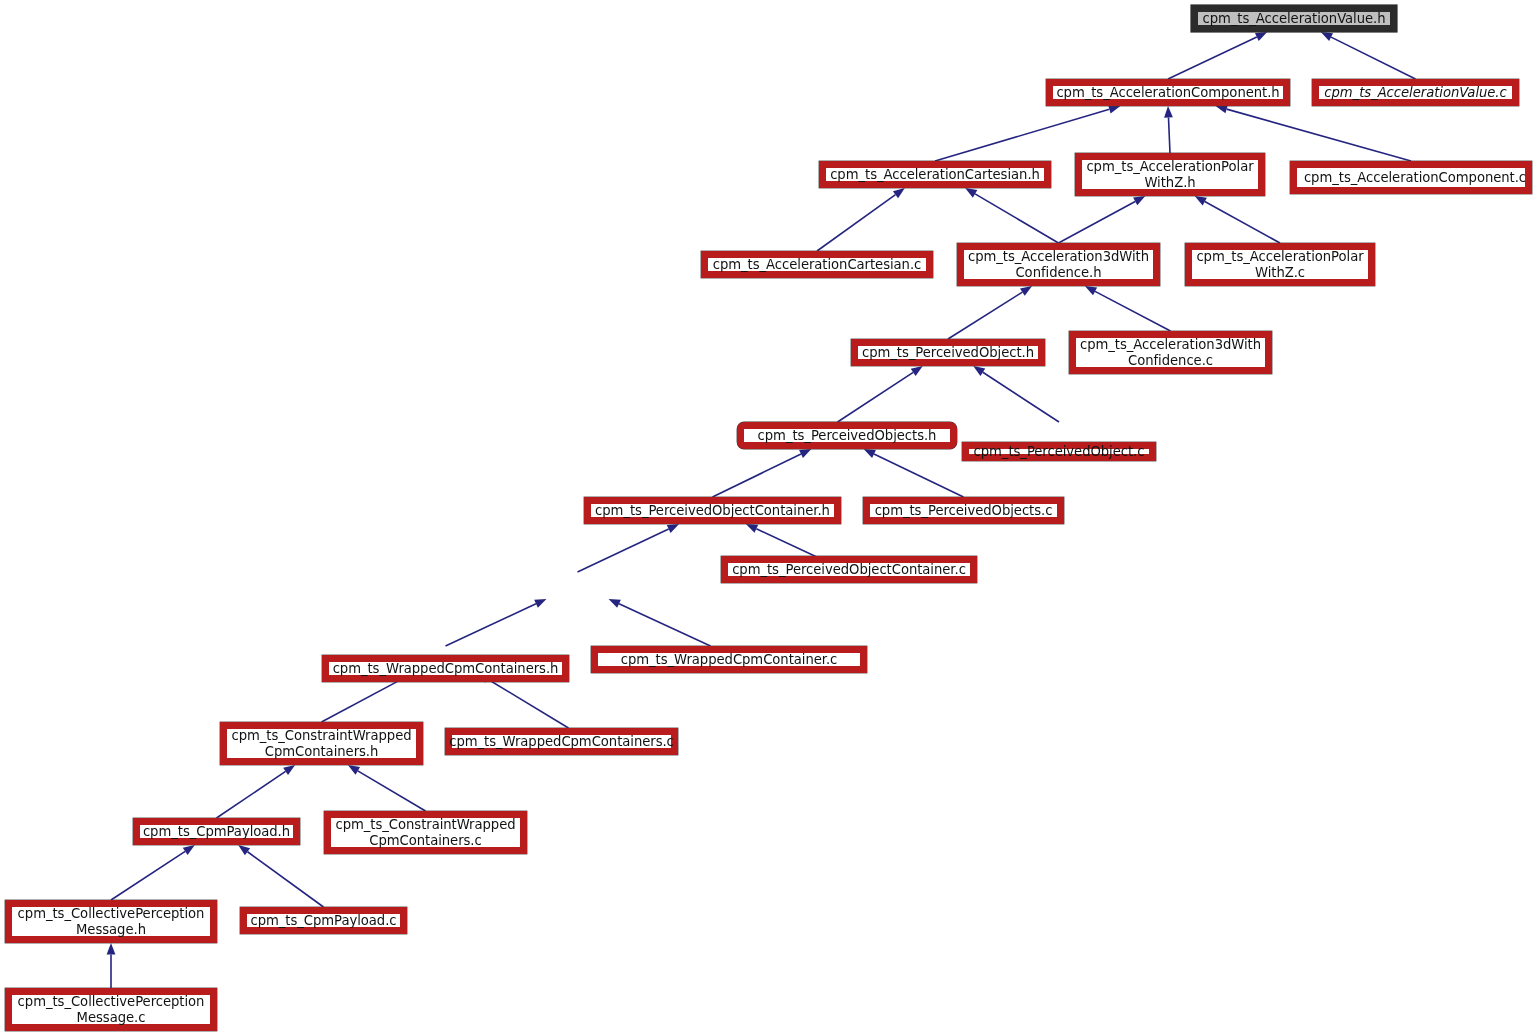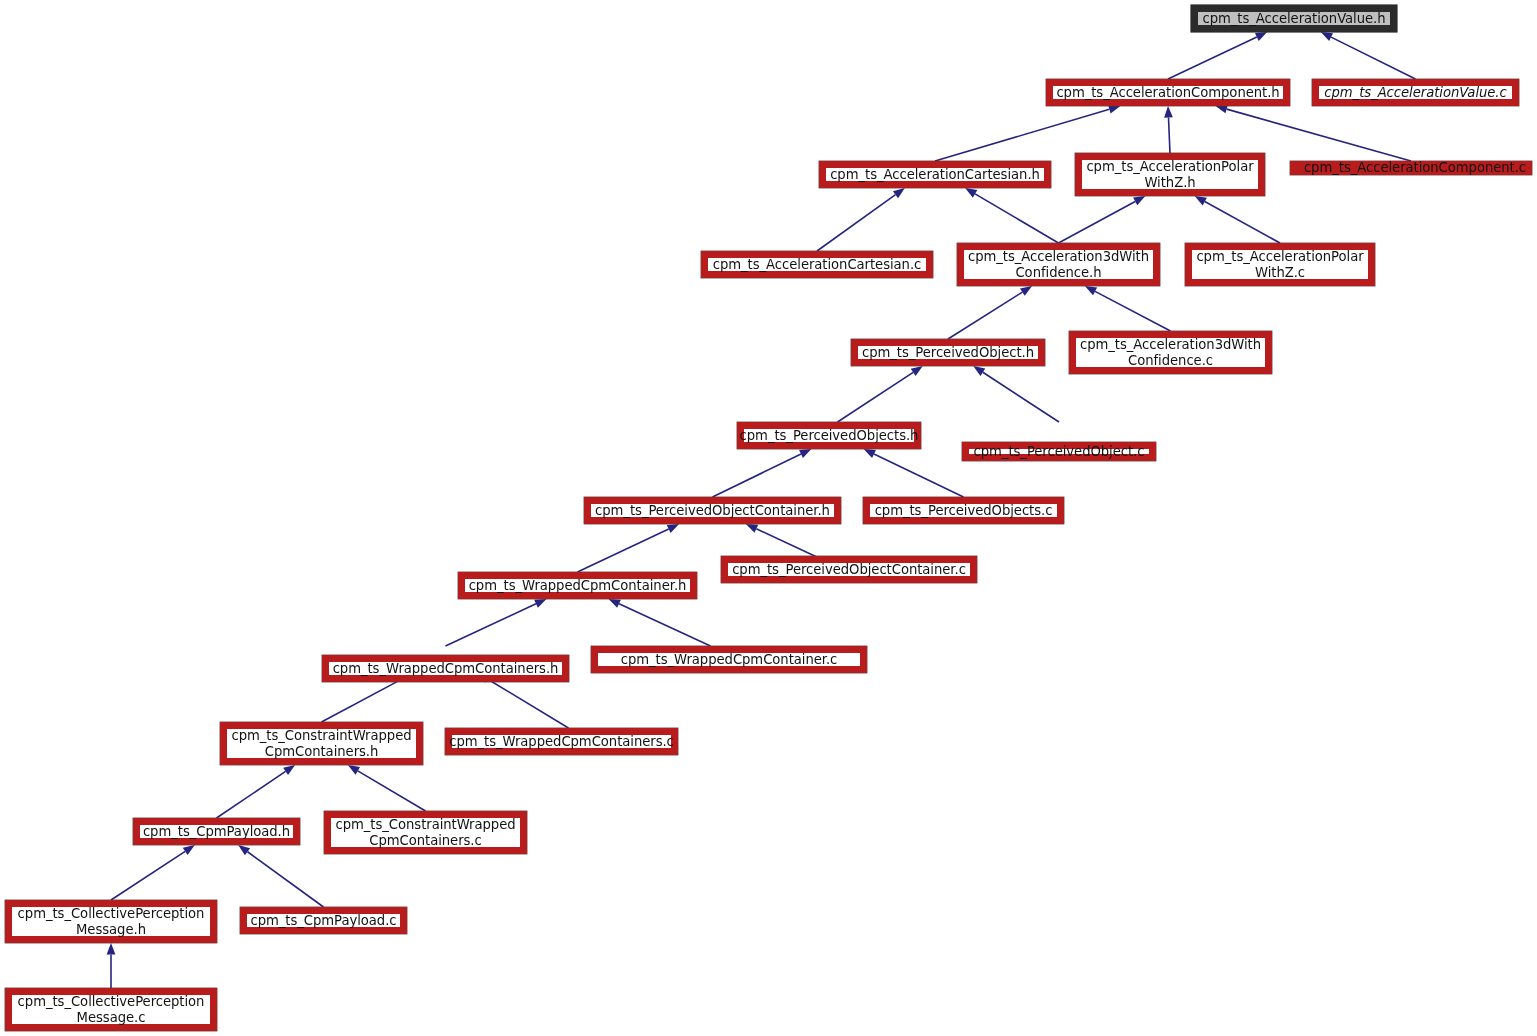--- a/index.html
+++ b/index.html
@@ -115,34 +115,33 @@
       <line x1="111.00" y1="988.00" x2="111.00" y2="954.50" stroke="#252581" stroke-width="1.6"></line>
       <polygon points="111.00,943.00 115.40,954.50 106.60,954.50" fill="#252581"></polygon>
     </svg>
   <div id="node-layer">
       <div class="graph-node is-current" title="cpm_ts_AccelerationValue.h" style="left: 1191px; top: 5px; width: 206px; height: 27px;"><span class="node-label">cpm_ts_AccelerationValue.h</span></div>
       <div class="graph-node" title="cpm_ts_AccelerationComponent.h" style="left: 1046px; top: 79px; width: 244px; height: 27px;"><span class="node-label">cpm_ts_AccelerationComponent.h</span></div>
       <div class="graph-node" title="cpm_ts_AccelerationValue.c" style="left: 1312px; top: 79px; width: 207px; height: 27px; font-style: italic;"><span class="node-label">cpm_ts_AccelerationValue.c</span></div>
       <div class="graph-node" title="cpm_ts_AccelerationCartesian.h" style="left: 819px; top: 161px; width: 232px; height: 27px;"><span class="node-label">cpm_ts_AccelerationCartesian.h</span></div>
       <div class="graph-node" title="cpm_ts_AccelerationPolarWithZ.h" style="left: 1075px; top: 153px; width: 190px; height: 43px;"><span class="node-label">cpm_ts_AccelerationPolar
 WithZ.h</span></div>
-      <div class="graph-node" title="cpm_ts_AccelerationComponent.c" style="left: 1290px; top: 161px; width: 242px; height: 14px; padding-left: 8px;"><span class="node-label">cpm_ts_AccelerationComponent.c</span></div>
+      <div class="graph-node" title="cpm_ts_AccelerationComponent.c" style="left: 1290px; top: 161px; width: 242px; height: 33px; padding-left: 8px;"><span class="node-label">cpm_ts_AccelerationComponent.c</span></div>
       <div class="graph-node" title="cpm_ts_AccelerationCartesian.c" style="left: 701px; top: 251px; width: 232px; height: 27px;"><span class="node-label">cpm_ts_AccelerationCartesian.c</span></div>
       <div class="graph-node" title="cpm_ts_Acceleration3dWithConfidence.h" style="left: 957px; top: 243px; width: 203px; height: 43px;"><span class="node-label">cpm_ts_Acceleration3dWith
 Confidence.h</span></div>
       <div class="graph-node" title="cpm_ts_AccelerationPolarWithZ.c" style="left: 1185px; top: 243px; width: 190px; height: 43px;"><span class="node-label">cpm_ts_AccelerationPolar
 WithZ.c</span></div>
       <div class="graph-node" title="cpm_ts_PerceivedObject.h" style="left: 851px; top: 339px; width: 194px; height: 27px;"><span class="node-label">cpm_ts_PerceivedObject.h</span></div>
       <div class="graph-node" title="cpm_ts_Acceleration3dWithConfidence.c" style="left: 1069px; top: 331px; width: 203px; height: 43px;"><span class="node-label">cpm_ts_Acceleration3dWith
 Confidence.c</span></div>
-      <div class="graph-node" title="cpm_ts_PerceivedObjects.h" style="left: 737px; top: 422px; width: 184px; height: 27px;"><span class="node-label">cpm_ts_PerceivedObjects.h</span></div>
+      <div class="graph-node" title="cpm_ts_PerceivedObjects.h" style="left: 737px; top: 422px; width: 220px; height: 27px; border-radius: 7px;"><span class="node-label">cpm_ts_PerceivedObjects.h</span></div>
       <div class="graph-node" title="cpm_ts_PerceivedObject.c" style="left: 962px; top: 442px; width: 194px; height: 19px;"><span class="node-label">cpm_ts_PerceivedObject.c</span></div>
       <div class="graph-node" title="cpm_ts_PerceivedObjectContainer.h" style="left: 584px; top: 497px; width: 257px; height: 27px;"><span class="node-label">cpm_ts_PerceivedObjectContainer.h</span></div>
       <div class="graph-node" title="cpm_ts_PerceivedObjects.c" style="left: 863px; top: 497px; width: 201px; height: 27px;"><span class="node-label">cpm_ts_PerceivedObjects.c</span></div>
-      <div class="graph-node" title="cpm_ts_WrappedCpmContainer.h" style="left: 458px; top: 572px; width: 239px; height: 27px;"><span class="node-label">cpm_ts_WrappedCpmContainer.h</span></div>
       <div class="graph-node" title="cpm_ts_PerceivedObjectContainer.c" style="left: 721px; top: 556px; width: 256px; height: 27px;"><span class="node-label">cpm_ts_PerceivedObjectContainer.c</span></div>
       <div class="graph-node" title="cpm_ts_WrappedCpmContainers.h" style="left: 322px; top: 646px; width: 247px; height: 27px; margin-top: 9px;"><span class="node-label">cpm_ts_WrappedCpmContainers.h</span></div>
       <div class="graph-node" title="cpm_ts_WrappedCpmContainer.c" style="left: 591px; top: 646px; width: 276px; height: 27px;"><span class="node-label">cpm_ts_WrappedCpmContainer.c</span></div>
       <div class="graph-node" title="cpm_ts_ConstraintWrappedCpmContainers.h" style="left: 220px; top: 722px; width: 203px; height: 43px;"><span class="node-label">cpm_ts_ConstraintWrapped
 CpmContainers.h</span></div>
       <div class="graph-node" title="cpm_ts_WrappedCpmContainers.c" style="left: 445px; top: 728px; width: 233px; height: 27px;"><span class="node-label">cpm_ts_WrappedCpmContainers.c</span></div>
       <div class="graph-node" title="cpm_ts_CpmPayload.h" style="left: 133px; top: 818px; width: 167px; height: 27px;"><span class="node-label">cpm_ts_CpmPayload.h</span></div>
       <div class="graph-node" title="cpm_ts_ConstraintWrappedCpmContainers.c" style="left: 324px; top: 811px; width: 203px; height: 43px;"><span class="node-label">cpm_ts_ConstraintWrapped
 CpmContainers.c</span></div>
       <div class="graph-node" title="cpm_ts_CollectivePerceptionMessage.h" style="left: 5px; top: 900px; width: 212px; height: 43px;"><span class="node-label">cpm_ts_CollectivePerception

